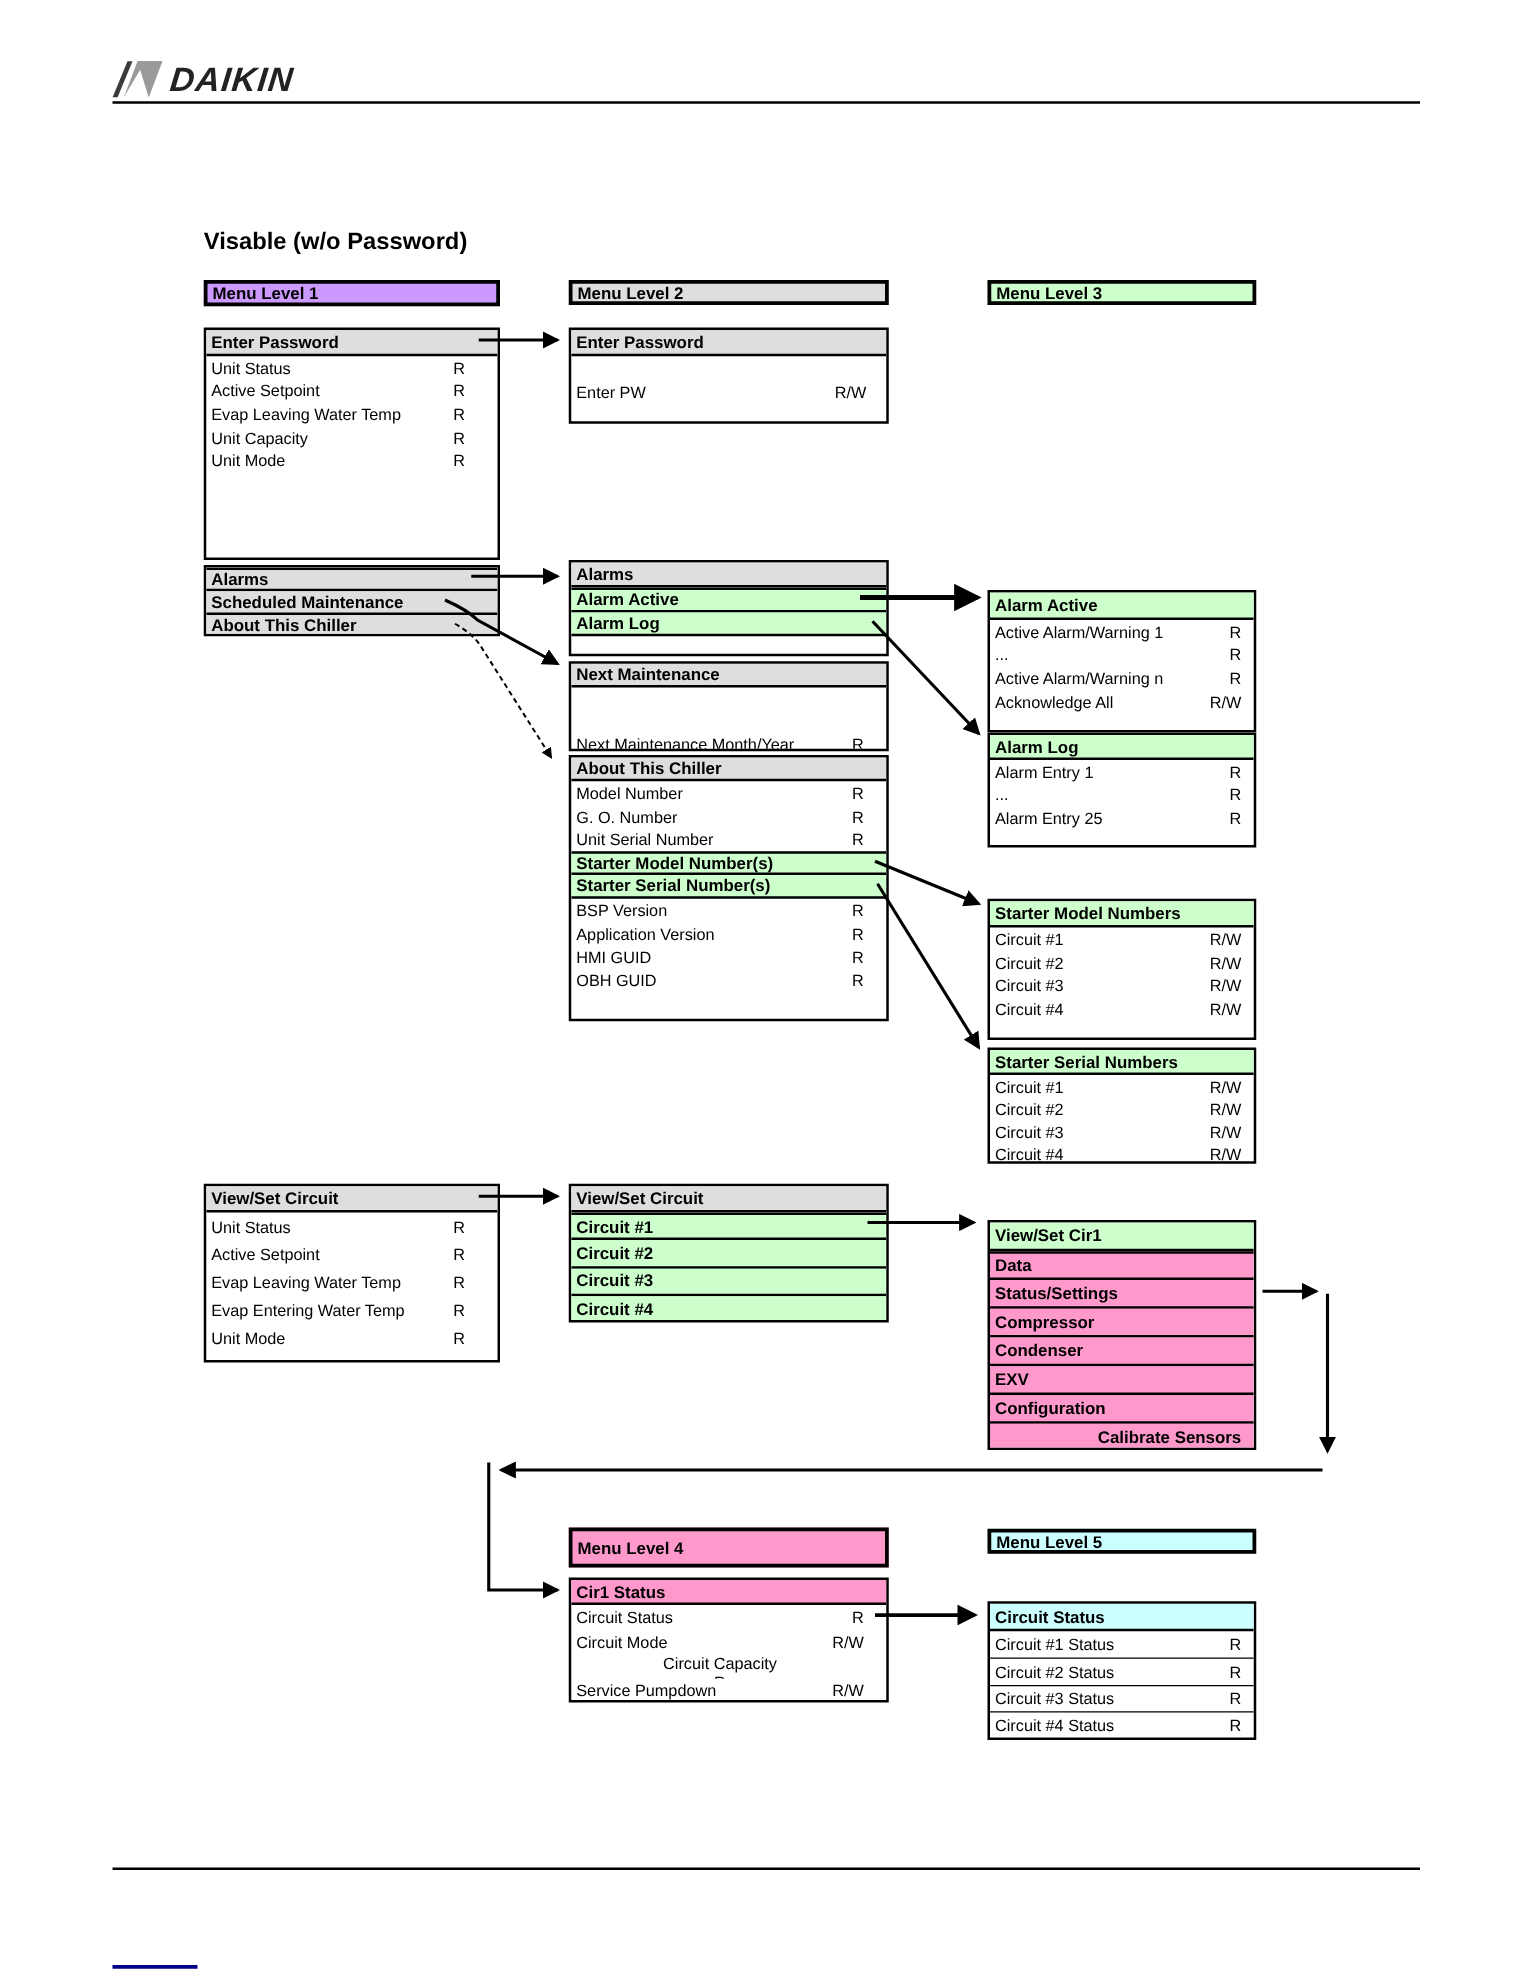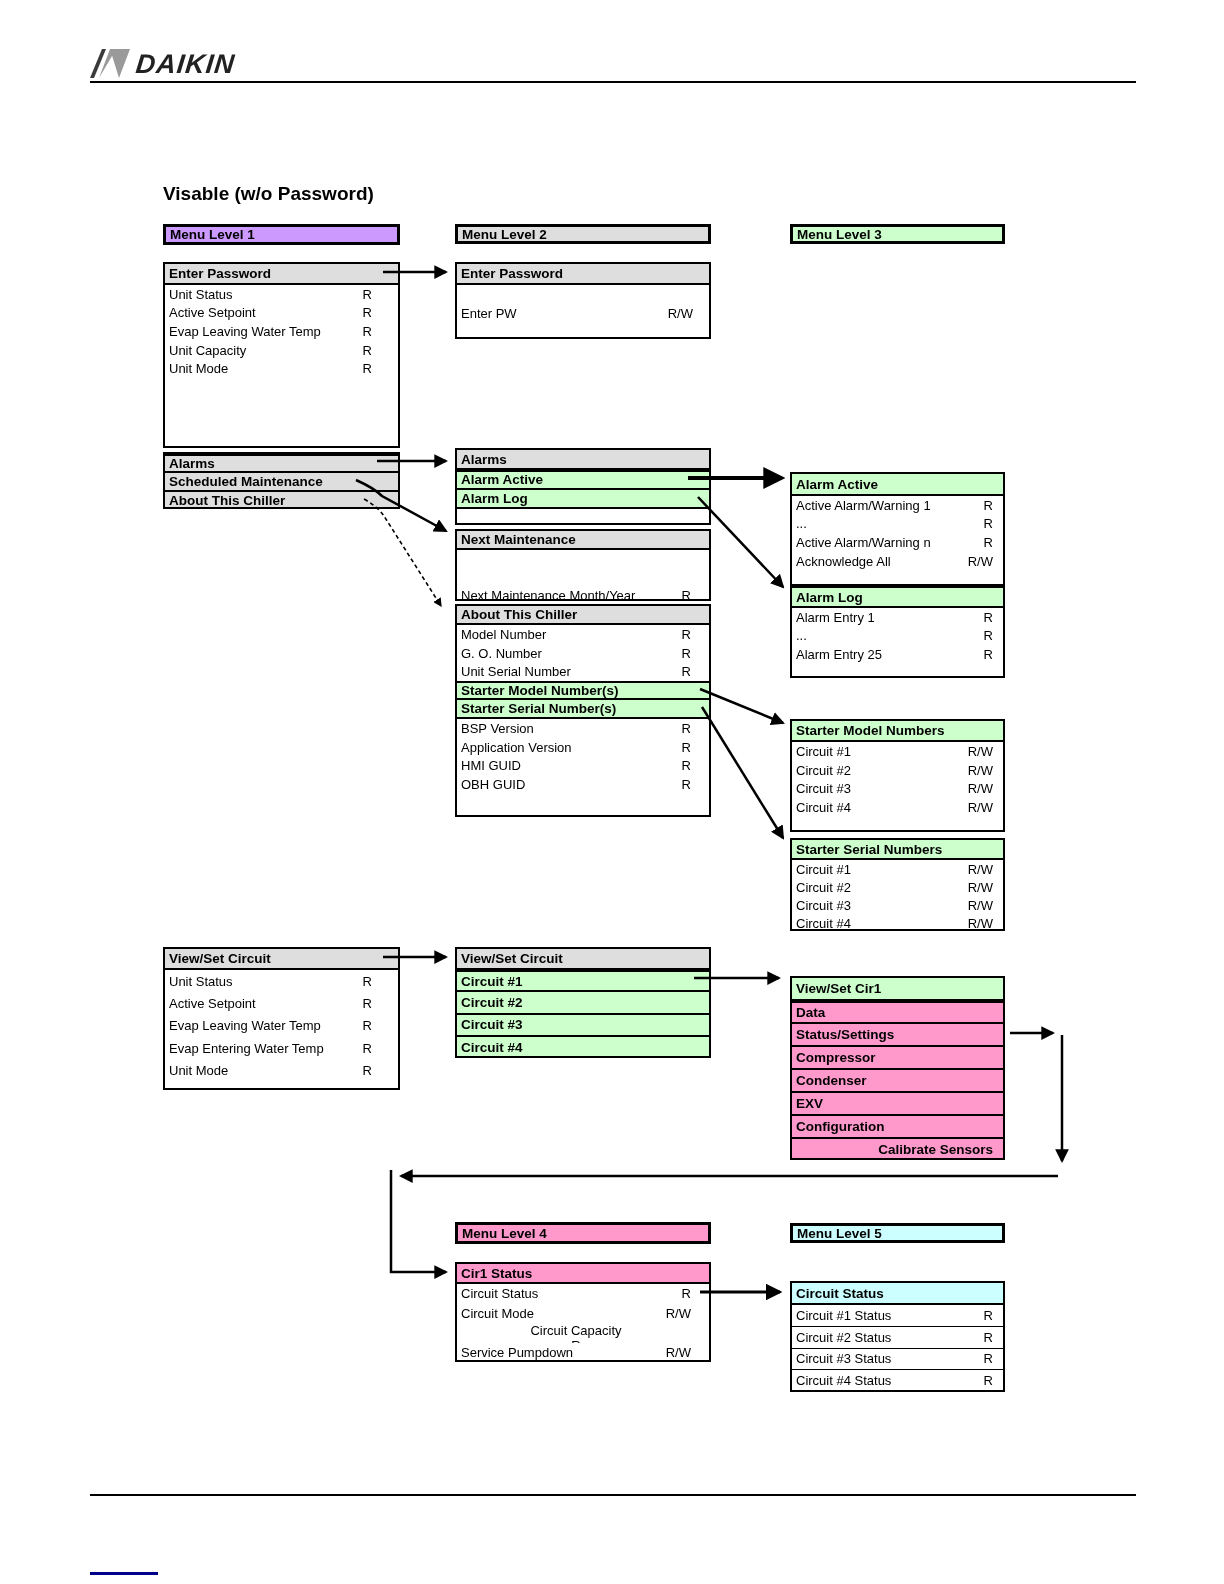--- a/index.html
+++ b/index.html
@@ -41,21 +41,21 @@
   <div class="rule" style="left:90px;top:81px;width:1046px;"></div>
   <div class="rule" style="left:90px;top:1494px;width:1046px;"></div>
   <div class="blue-link"></div>
 
   <div class="doc-title">Visable (w/o Password)</div>
 
   <div id="diagram">
       <div class="level-header" style="left: 163px; top: 224px; width: 237px; height: 21px; background: rgb(204, 153, 255);">Menu Level 1</div>
       <div class="level-header" style="left: 455px; top: 224px; width: 256px; height: 20px; background: rgb(222, 222, 222); text-align: right;">Menu Level 2</div>
       <div class="level-header" style="left: 790px; top: 224px; width: 215px; height: 20px; background: rgb(204, 255, 204);">Menu Level 3</div>
-      <div class="level-header" style="left: 455px; top: 1222px; width: 256px; height: 22px; background: rgb(255, 153, 204);">Menu Level 4</div>
+      <div class="level-header" style="left: 455px; top: 1222px; width: 256px; height: 32px; background: rgb(255, 153, 204);">Menu Level 4</div>
       <div class="level-header" style="left: 790px; top: 1223px; width: 215px; height: 20px; background: rgb(204, 255, 255);">Menu Level 5</div>
       <div class="mbox" style="left: 163px; top: 262px; width: 237px; height: 186px;">
         <div class="mbox-header" style="height: 21px; background: rgb(222, 222, 222);">
           <span>Enter Password</span>
         </div>
         <div class="mrow" style="height: 18.6px; padding-right: 26px;">
           <span>Unit Status</span>
           <span>R</span>
         </div>
         <div class="mrow" style="height: 18.6px; padding-right: 26px;">

